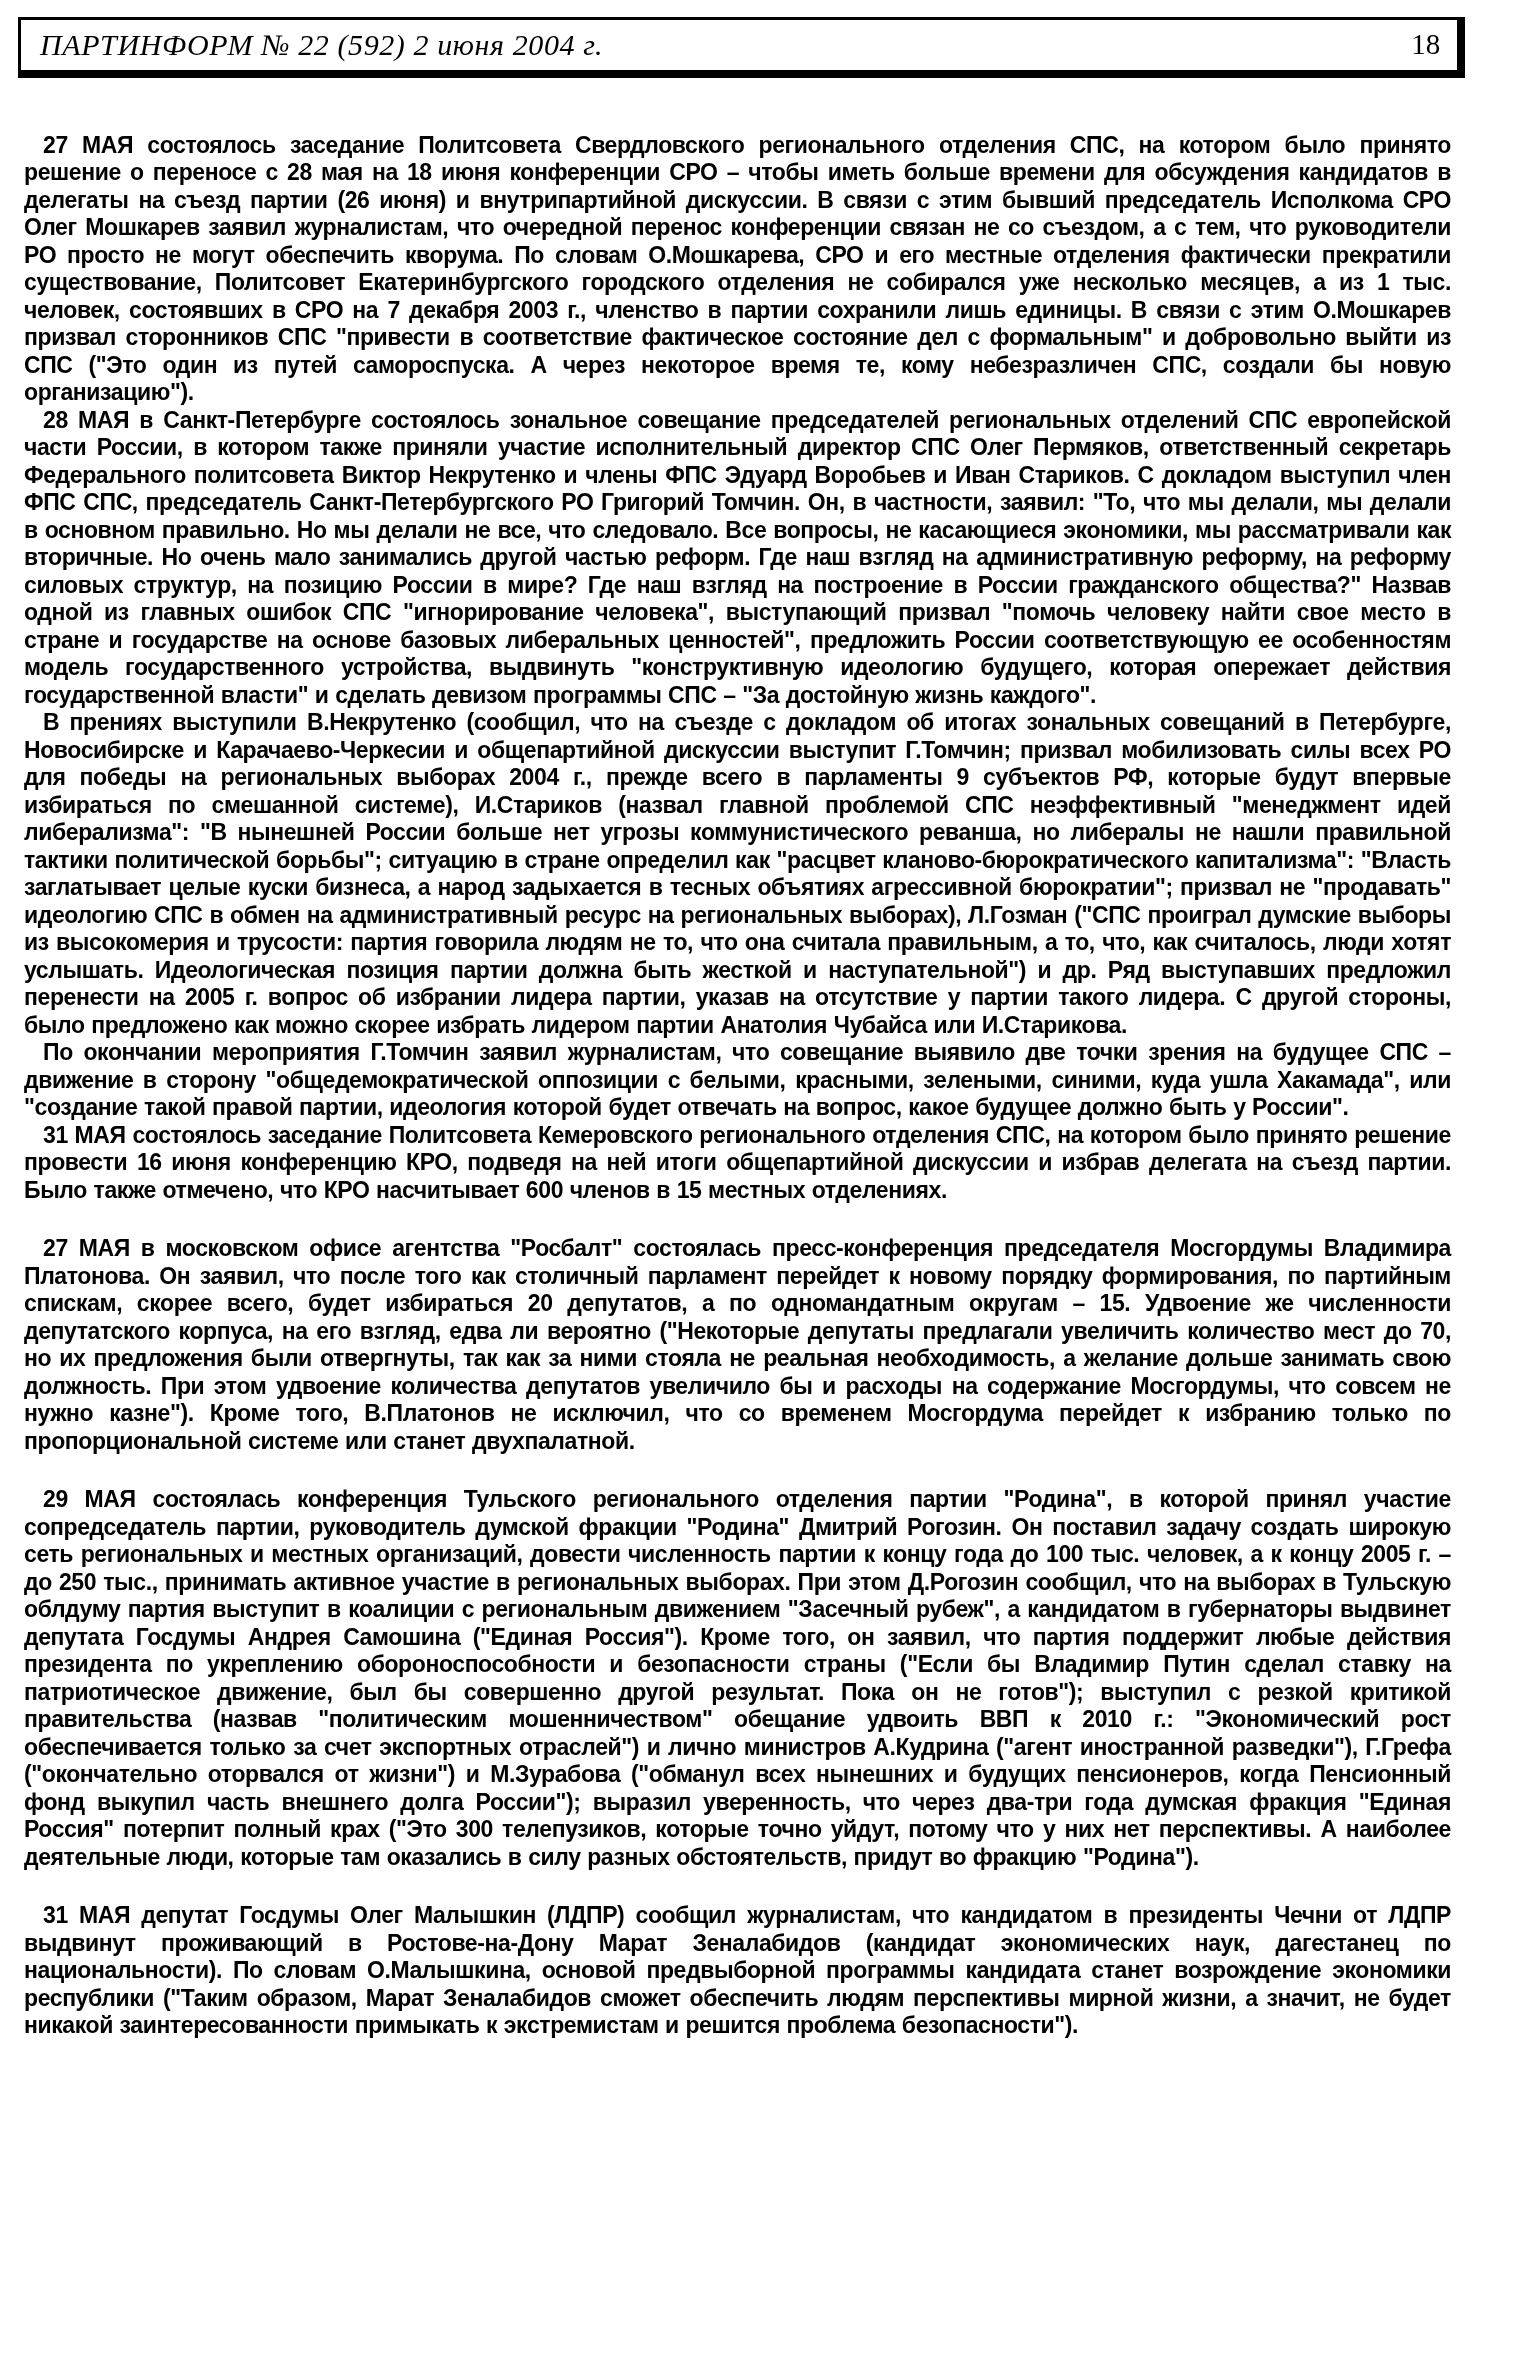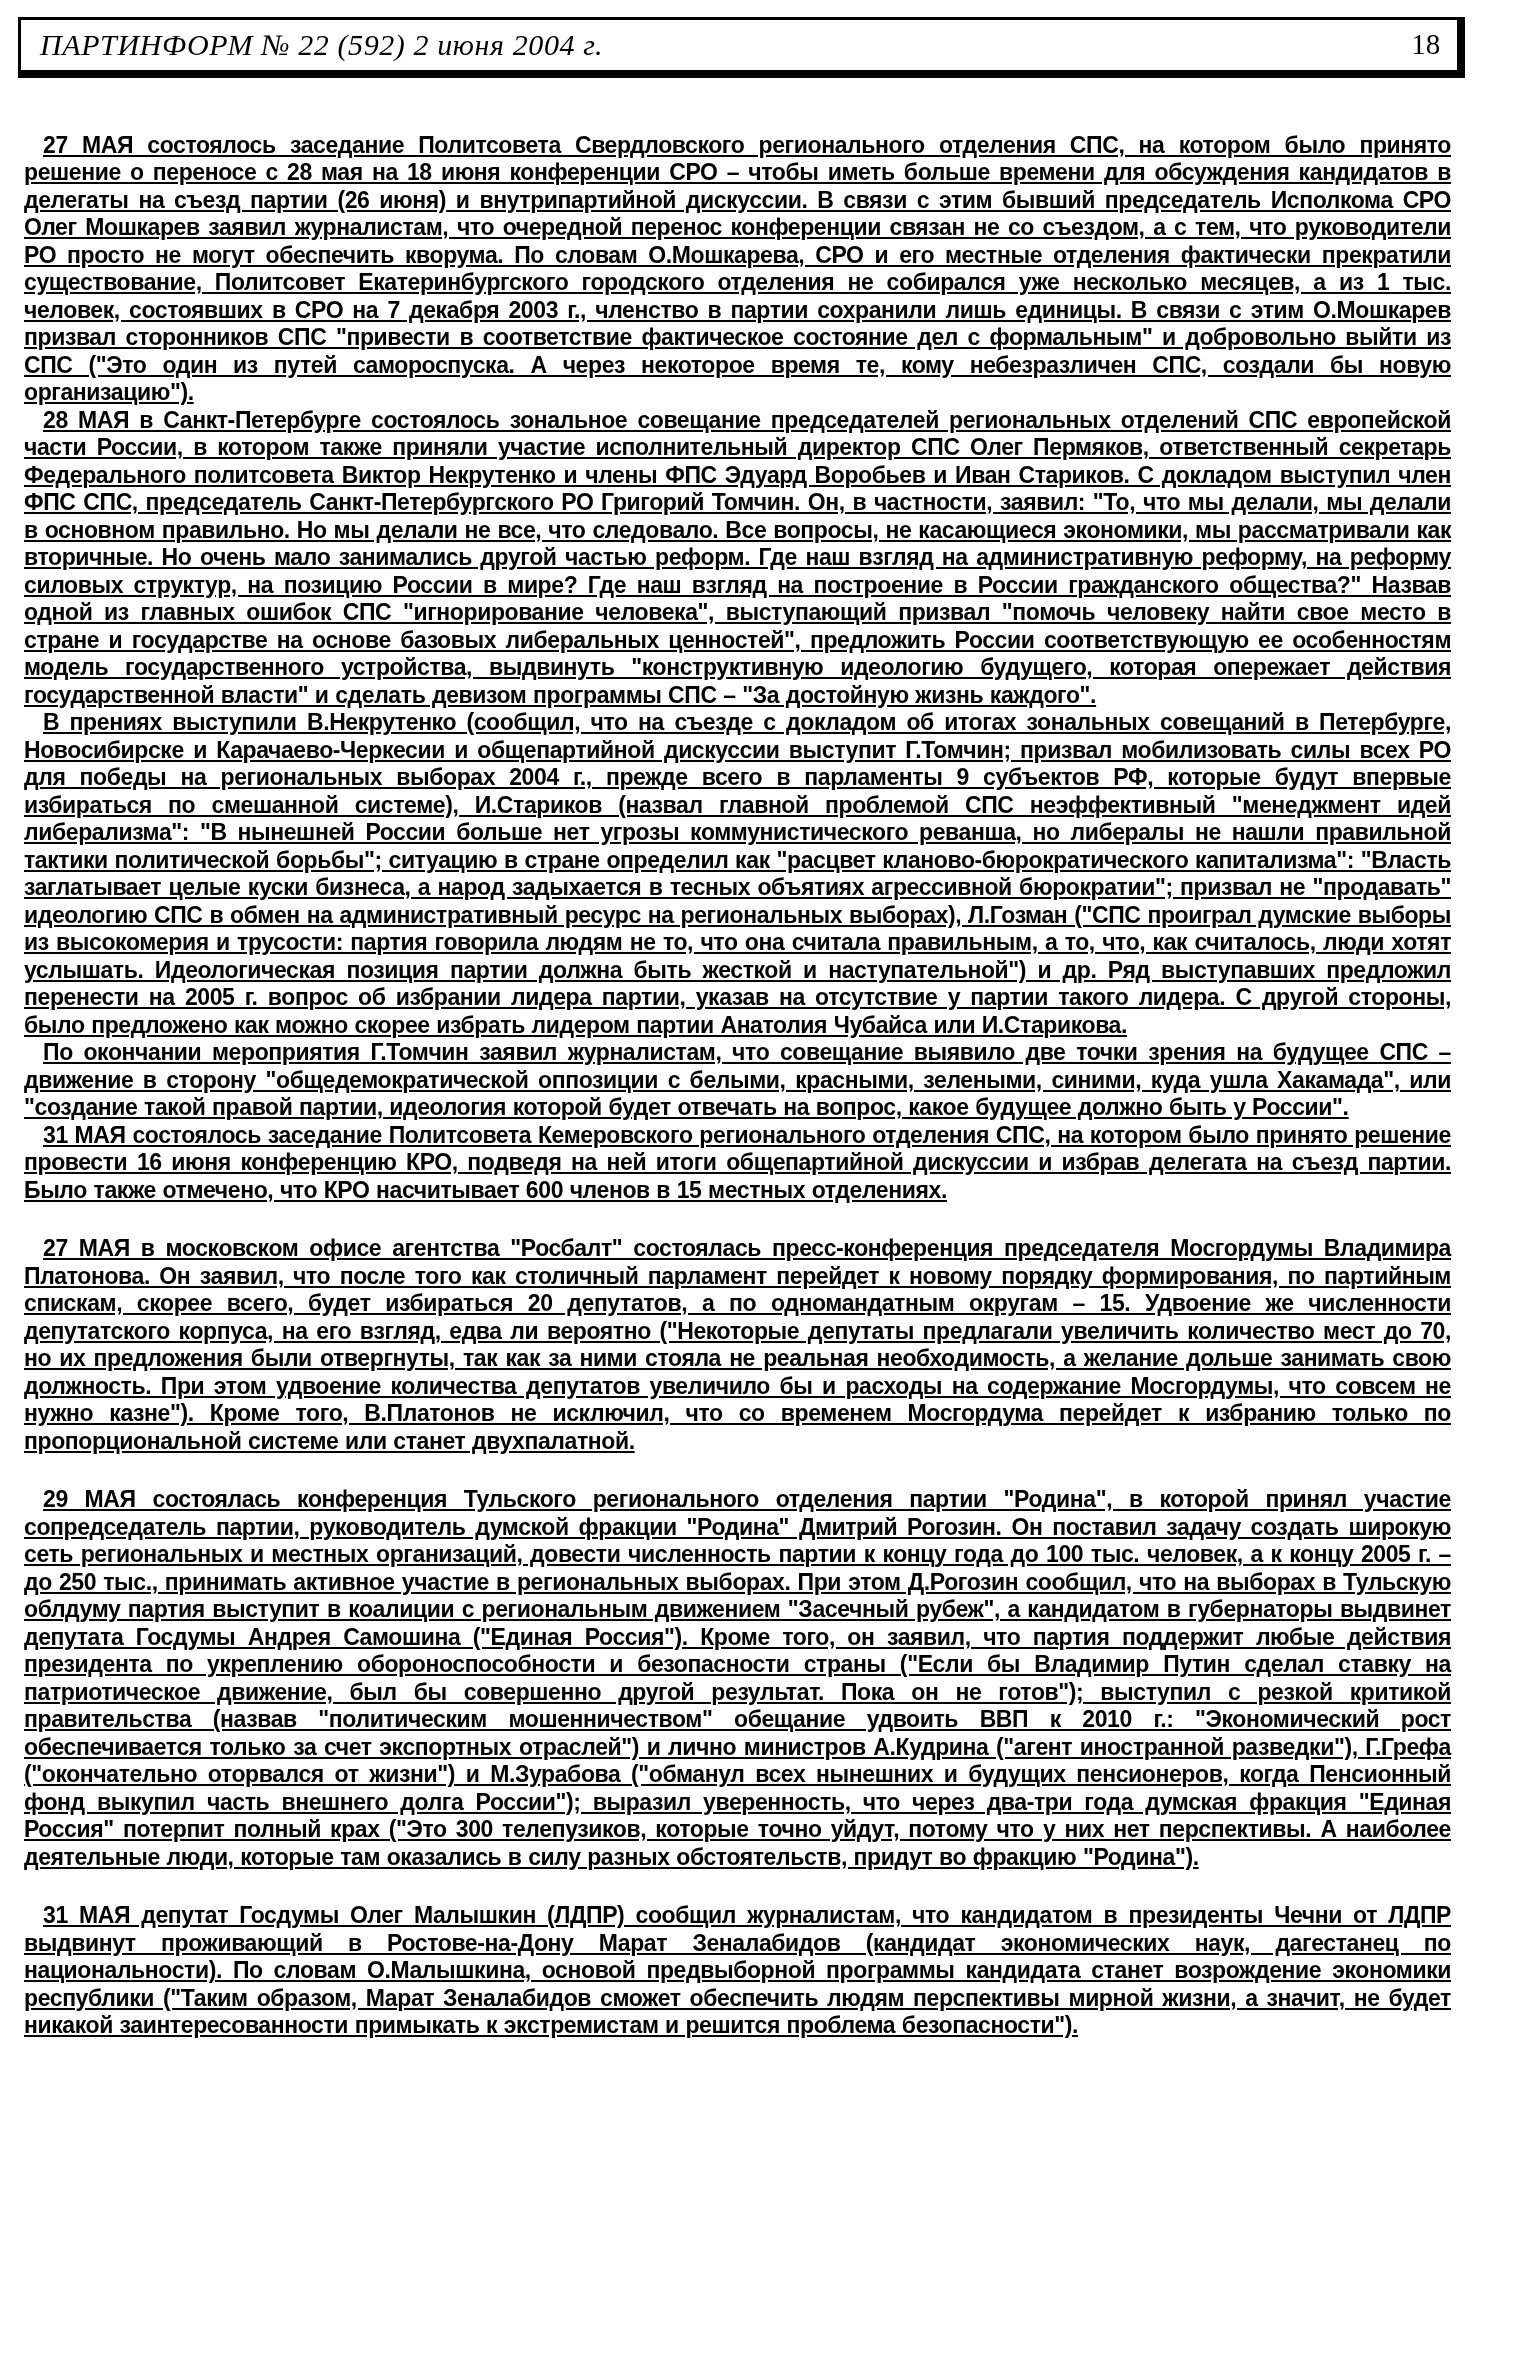--- a/index.html
+++ b/index.html
@@ -33,21 +33,20 @@
     letter-spacing: 0.6px;
     white-space: nowrap;
   }
   .header-page-number {
     font-family: "Liberation Serif", serif;
     font-style: normal;
     font-size: 29px;
   }
   .content {
     margin: 54px 28px 0 24px;
-    text-decoration: underline;
   }
   .content p {
     margin: 0;
     text-indent: 19px;
     text-align: justify;
     font-weight: bold;
     font-size: 23px;
     line-height: 27.5px;
     letter-spacing: -0.4px;
     word-spacing: 0.6px;

